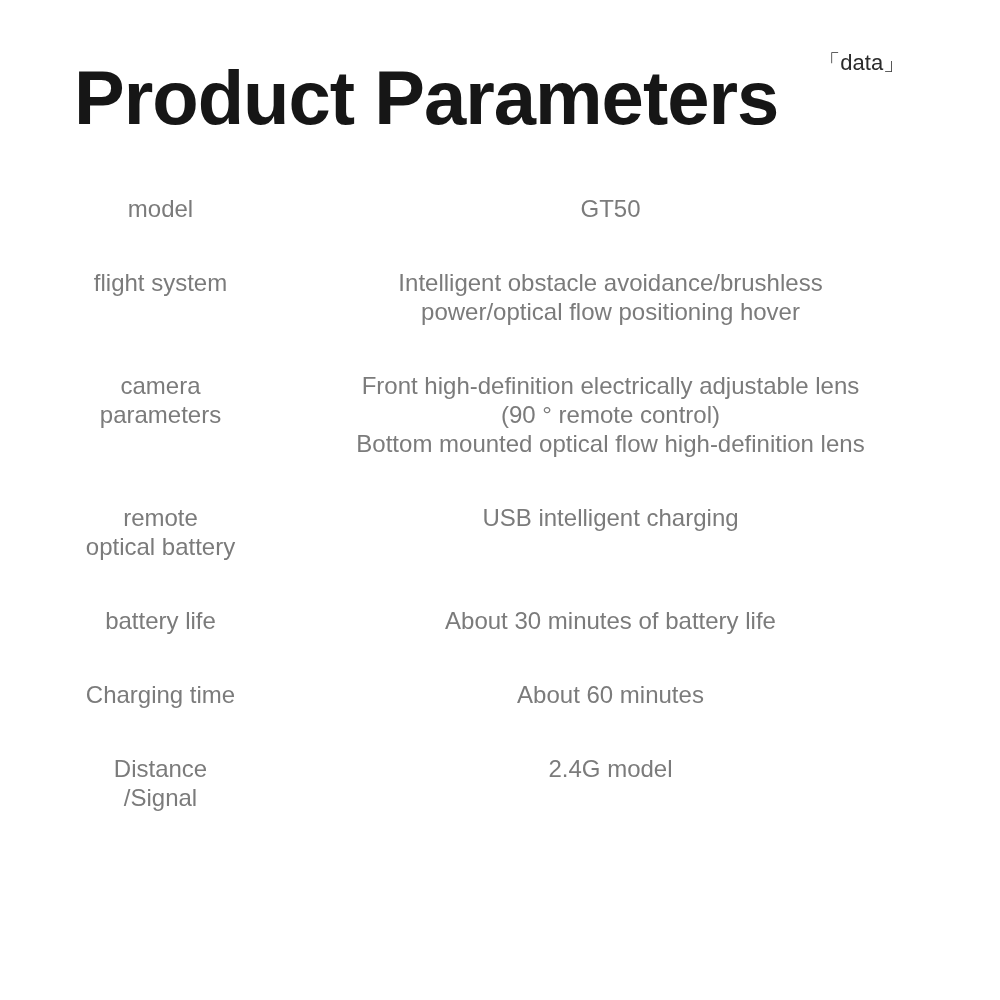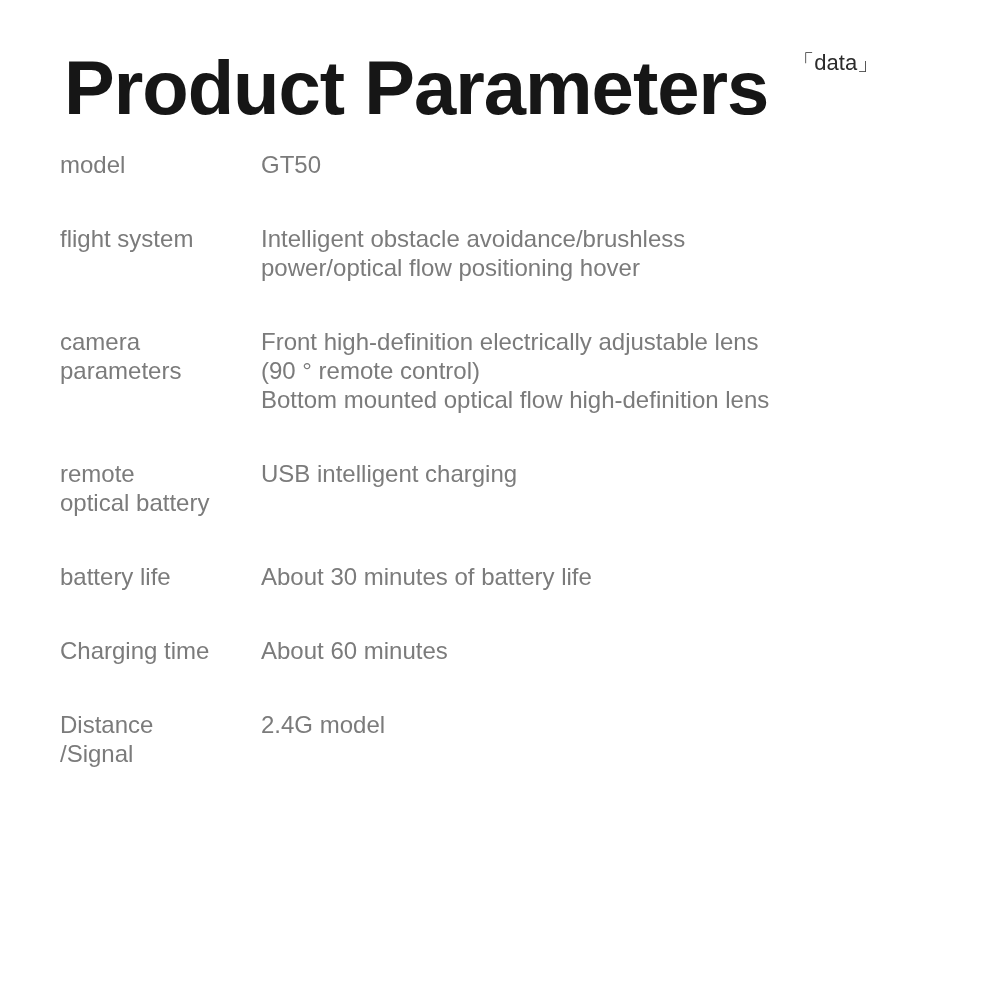--- a/index.html
+++ b/index.html
@@ -21,34 +21,35 @@
     position: relative;
     white-space: nowrap;
   }
   .page-title {
     display: inline-block;
     font-size: 76px;
     font-weight: bold;
     color: #161616;
     letter-spacing: -1px;
     line-height: 1.0;
-    margin: 4px;
+    margin: 14px;
   }
   .title-tag {
     display: inline-block;
     vertical-align: top;
     font-size: 22px;
     font-weight: normal;
     color: #2b2b2b;
     letter-spacing: 0;
-    margin-left: 20px;
+    margin-left: 26px;
     margin-top: 2px;
   }
   .spec-table {
-    margin-top: 20px;
+    margin-top: 44px;
+    text-align: center;
   }
   .spec-row {
     display: flex;
     align-items: flex-start;
     margin-bottom: 45px;
     font-size: 24px;
     line-height: 29px;
     color: #7b7b7b;
   }
   .spec-label {

